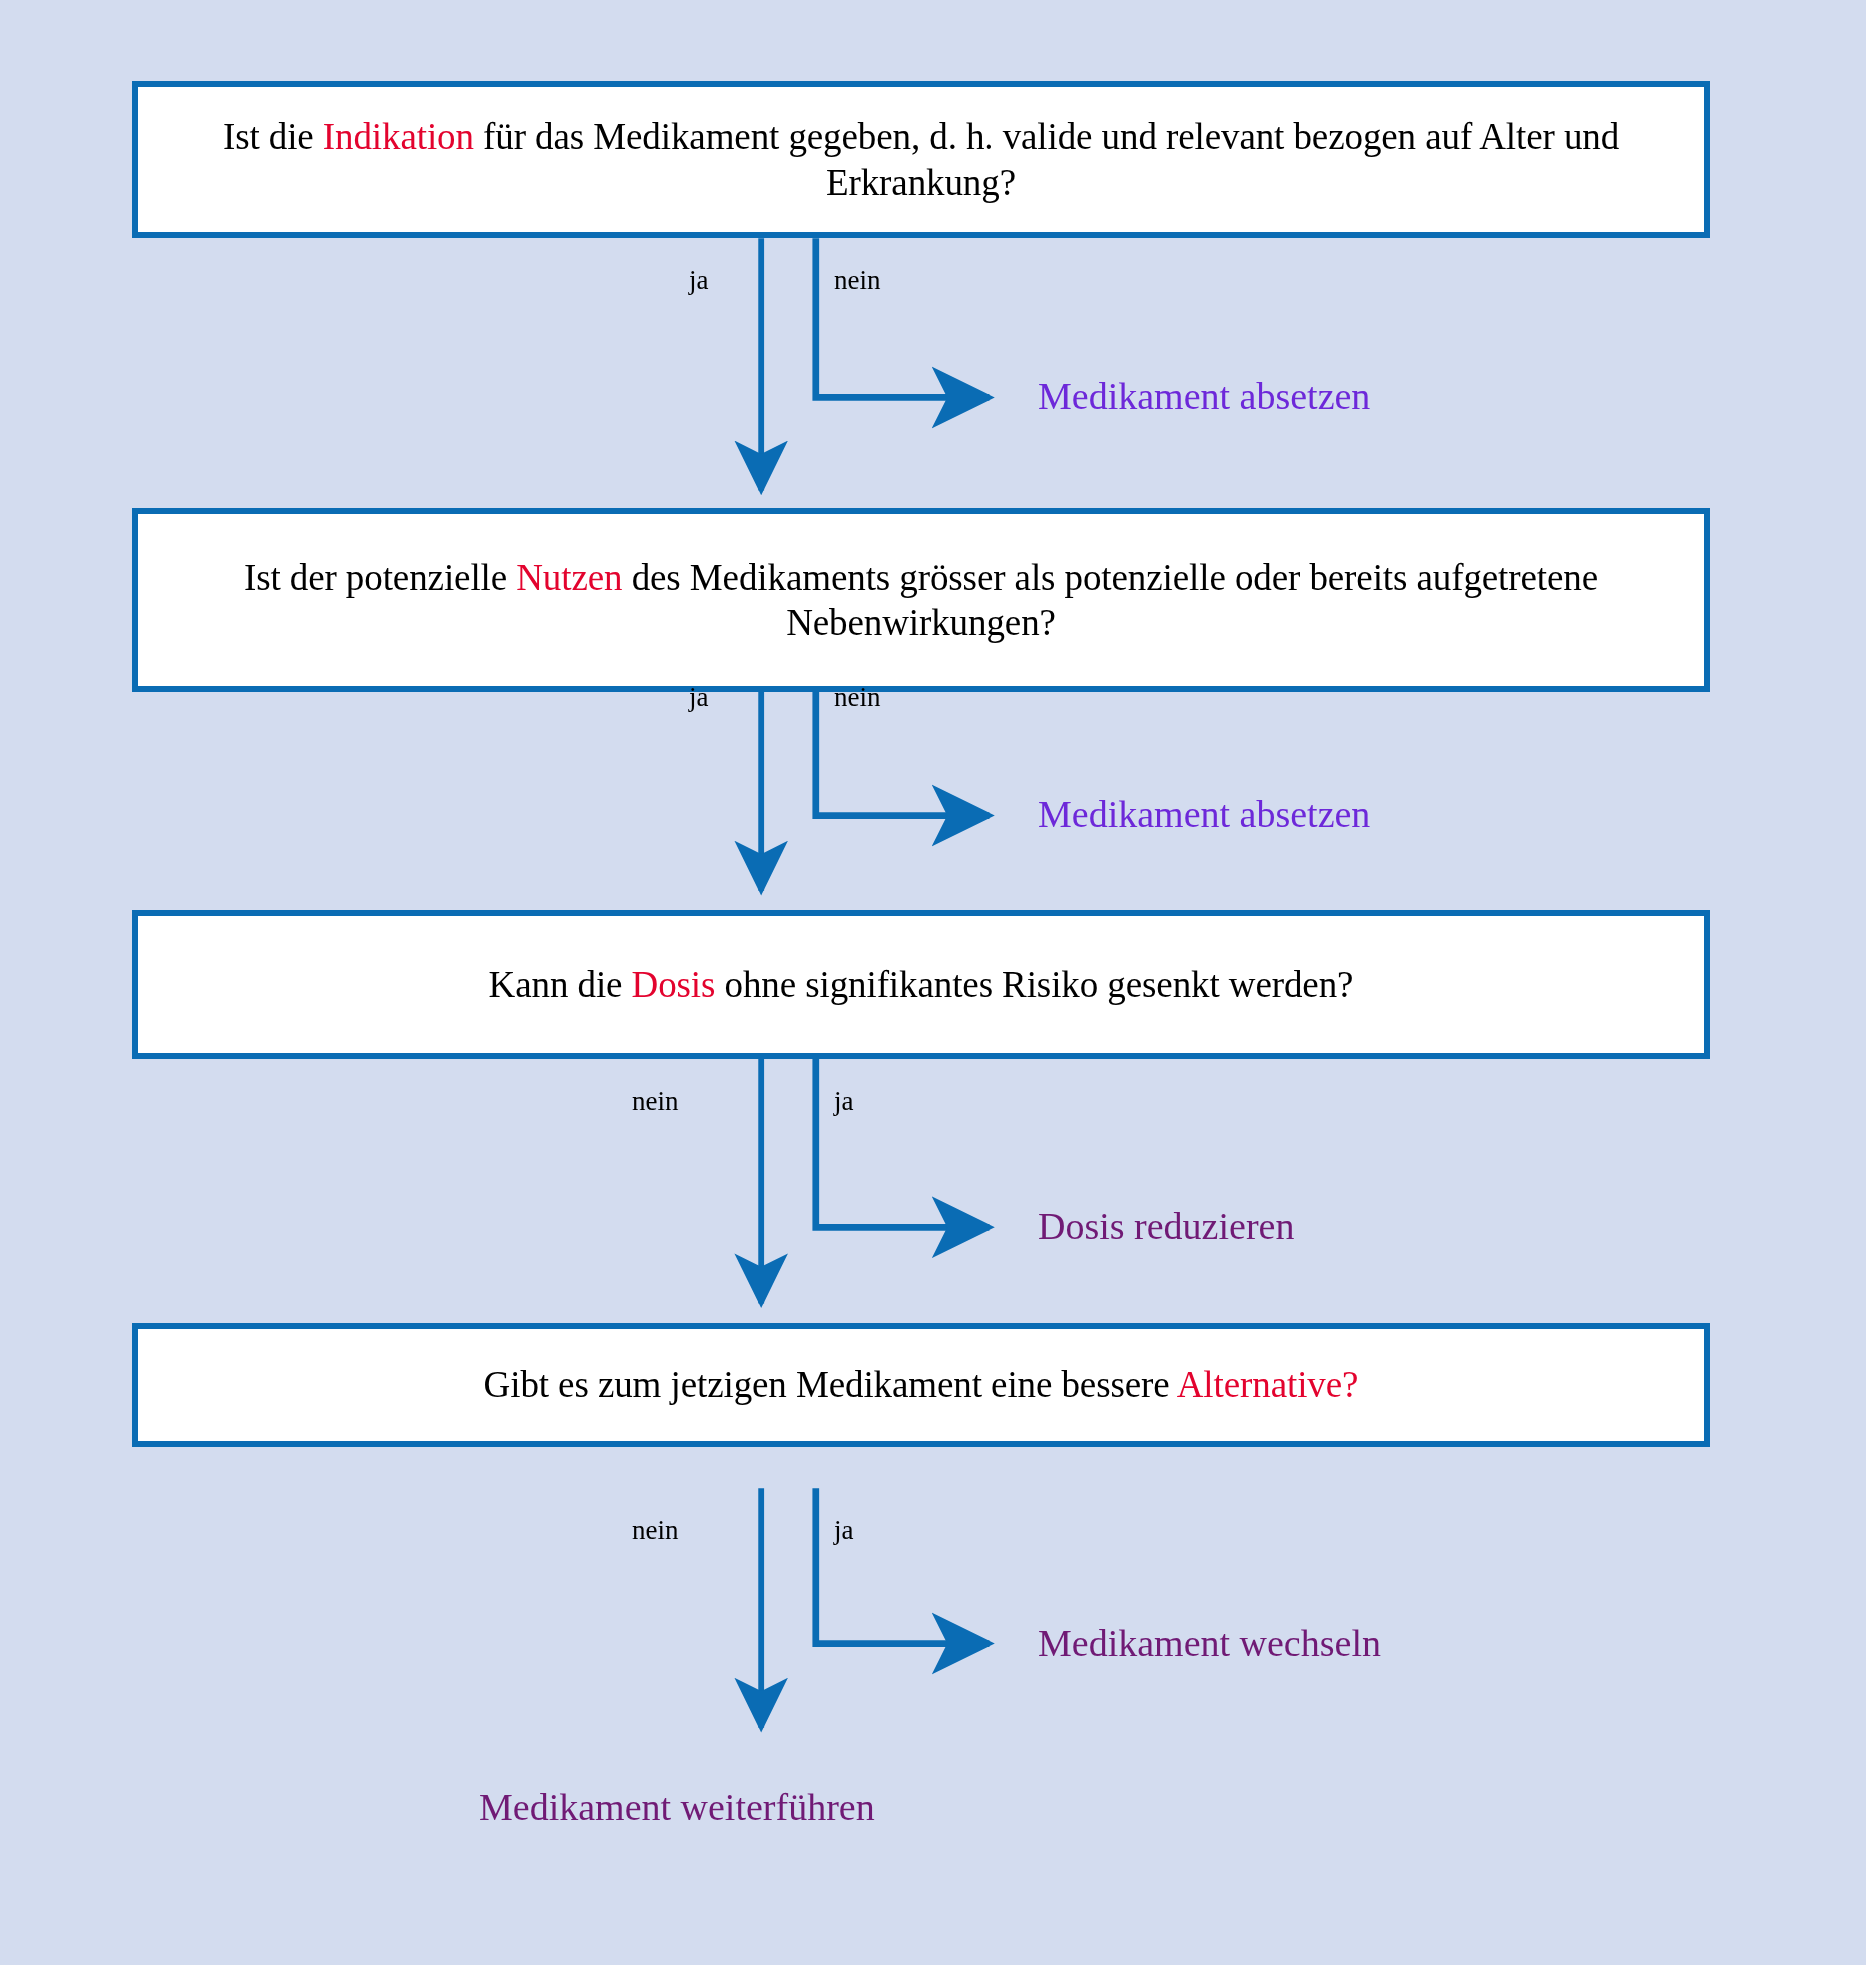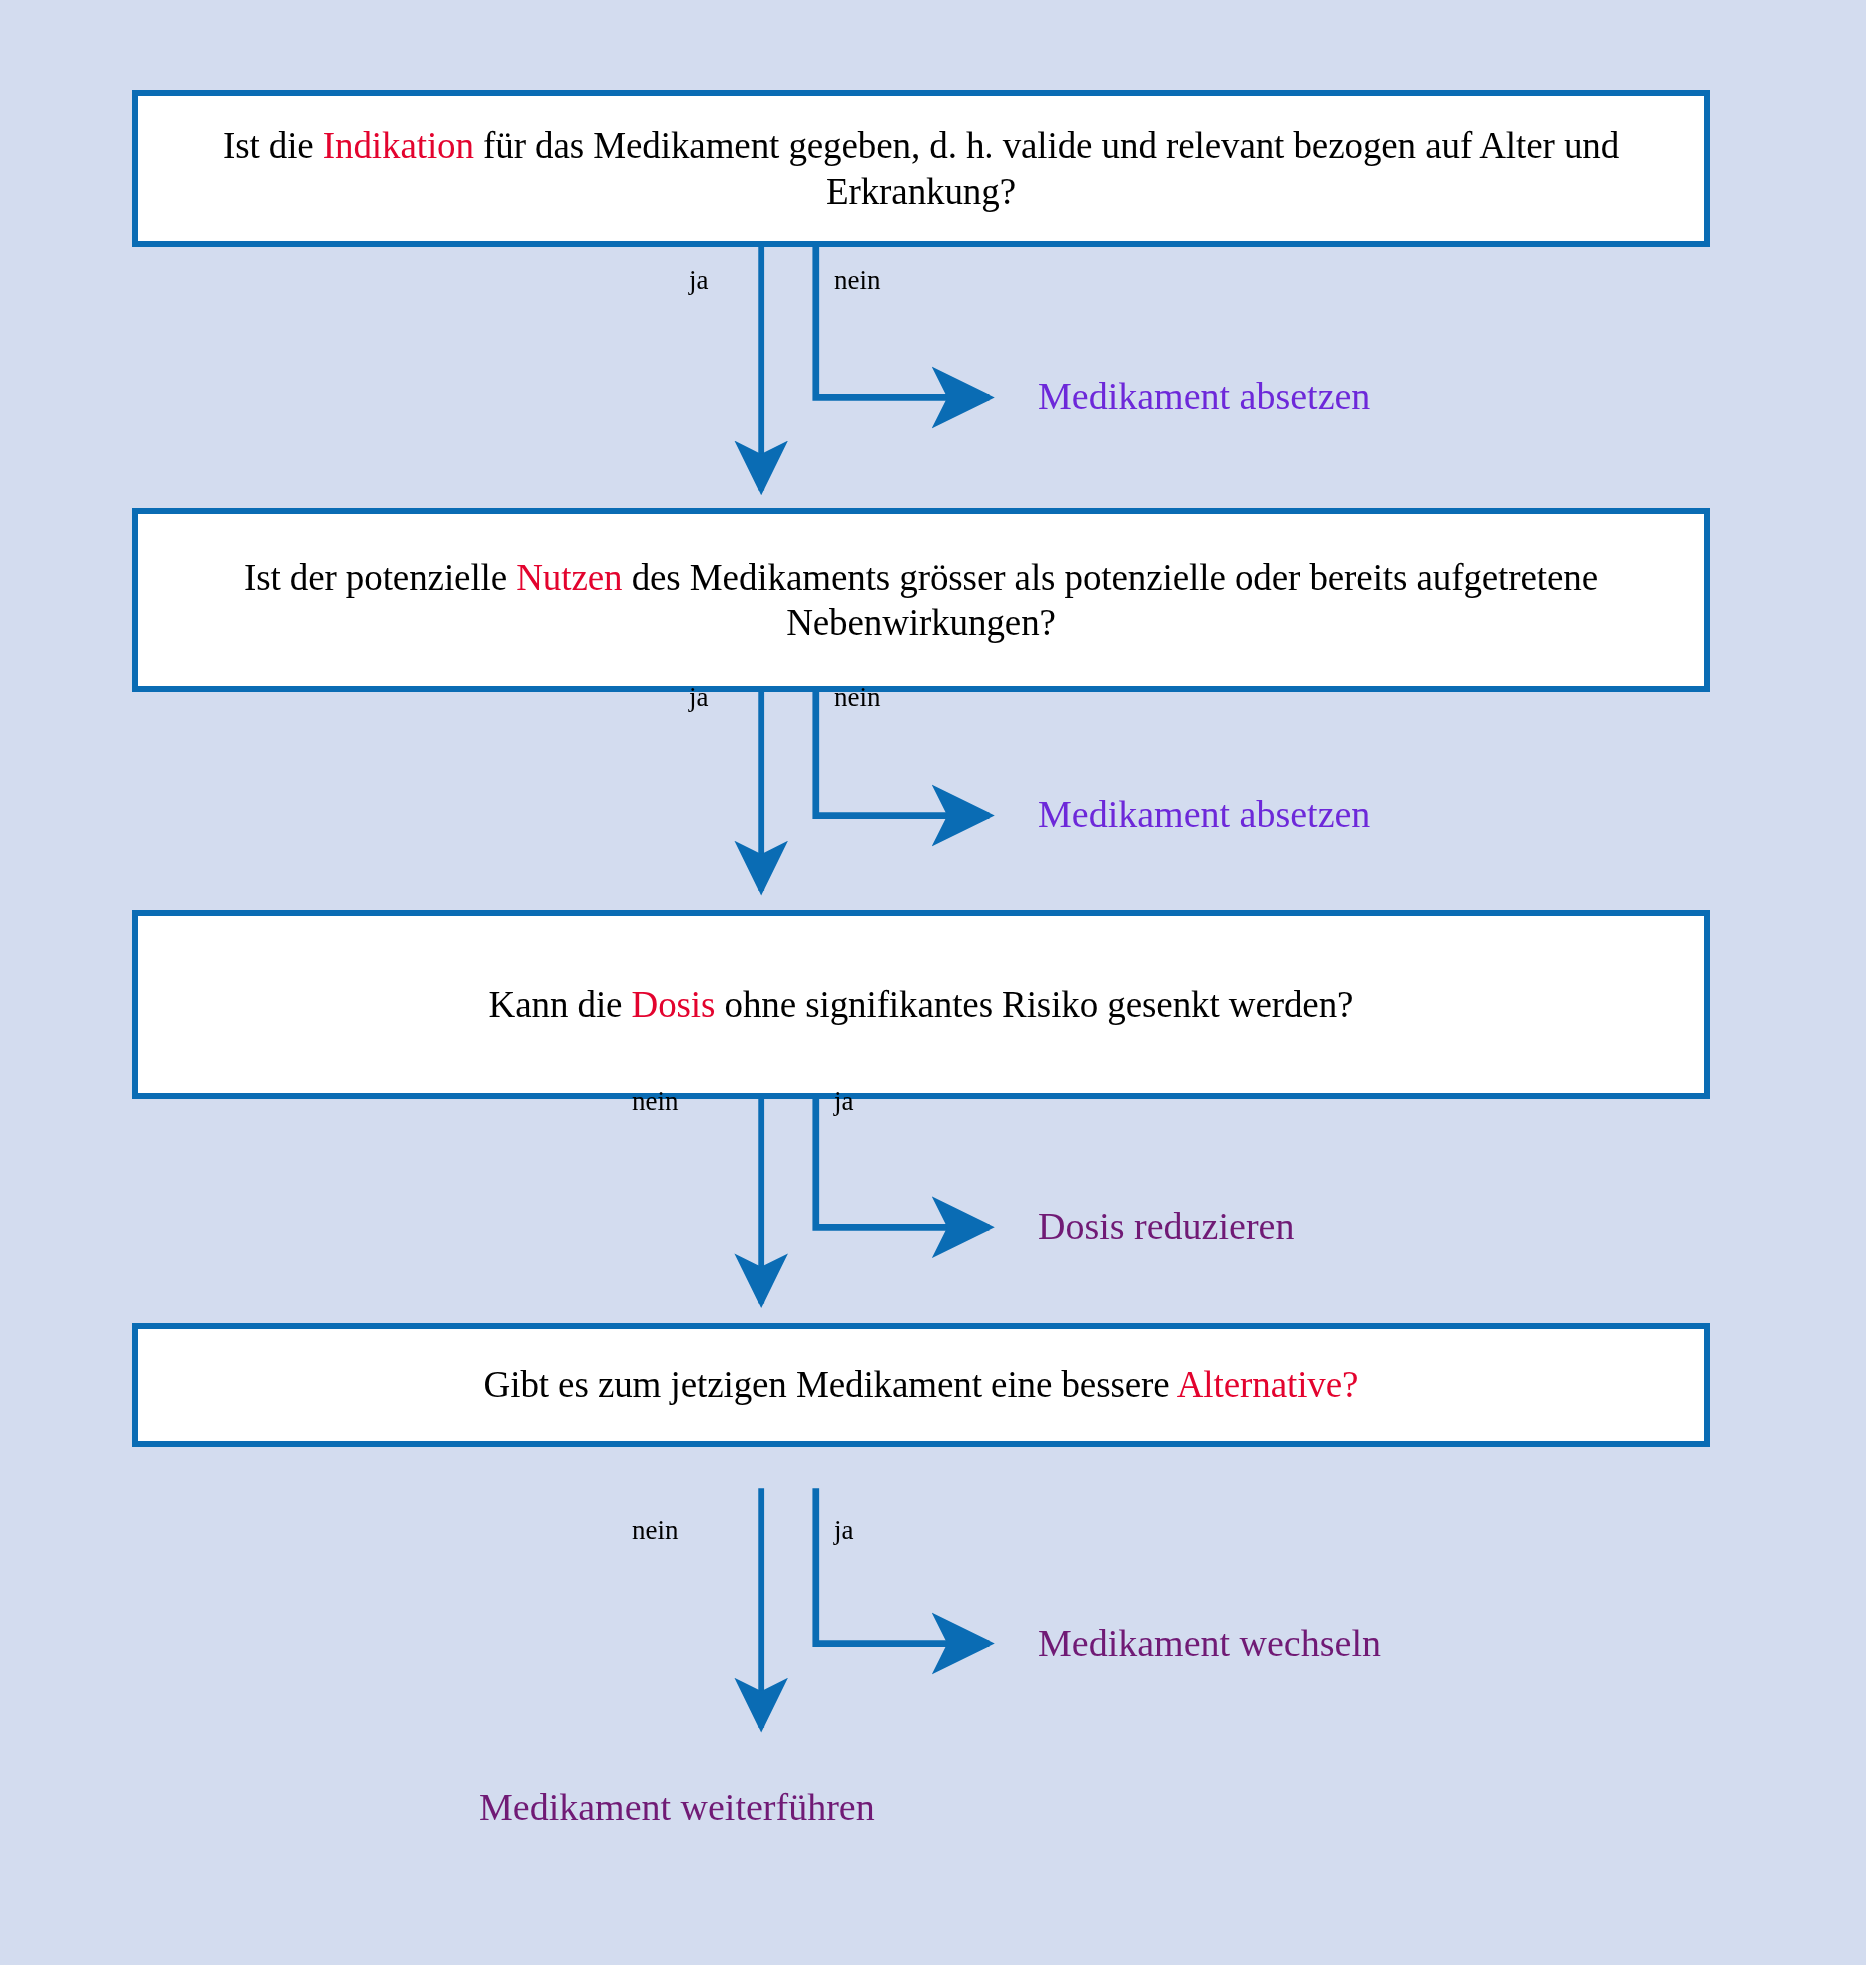--- a/index.html
+++ b/index.html
@@ -25,23 +25,23 @@
   .dbox .qtext{
     font-size:37px;
     line-height:1.22;
     color:#000000;
     font-weight:400;
     padding:0 18px;
     letter-spacing:-0.1px;
   }
   .kw{color:#e3032e;}
 
-  #box1{top:90px;height:157px;}
+  #box1{top:81px;height:157px;}
   #box2{top:508px;height:184px;}
-  #box3{top:910px;height:189px;}
+  #box3{top:910px;height:149px;}
   #box4{top:1323px;height:124px;}
 
   
   .blabel{
     position:absolute;
     font-size:27px;
     color:#000000;
     white-space:nowrap;
     line-height:1;
   }

